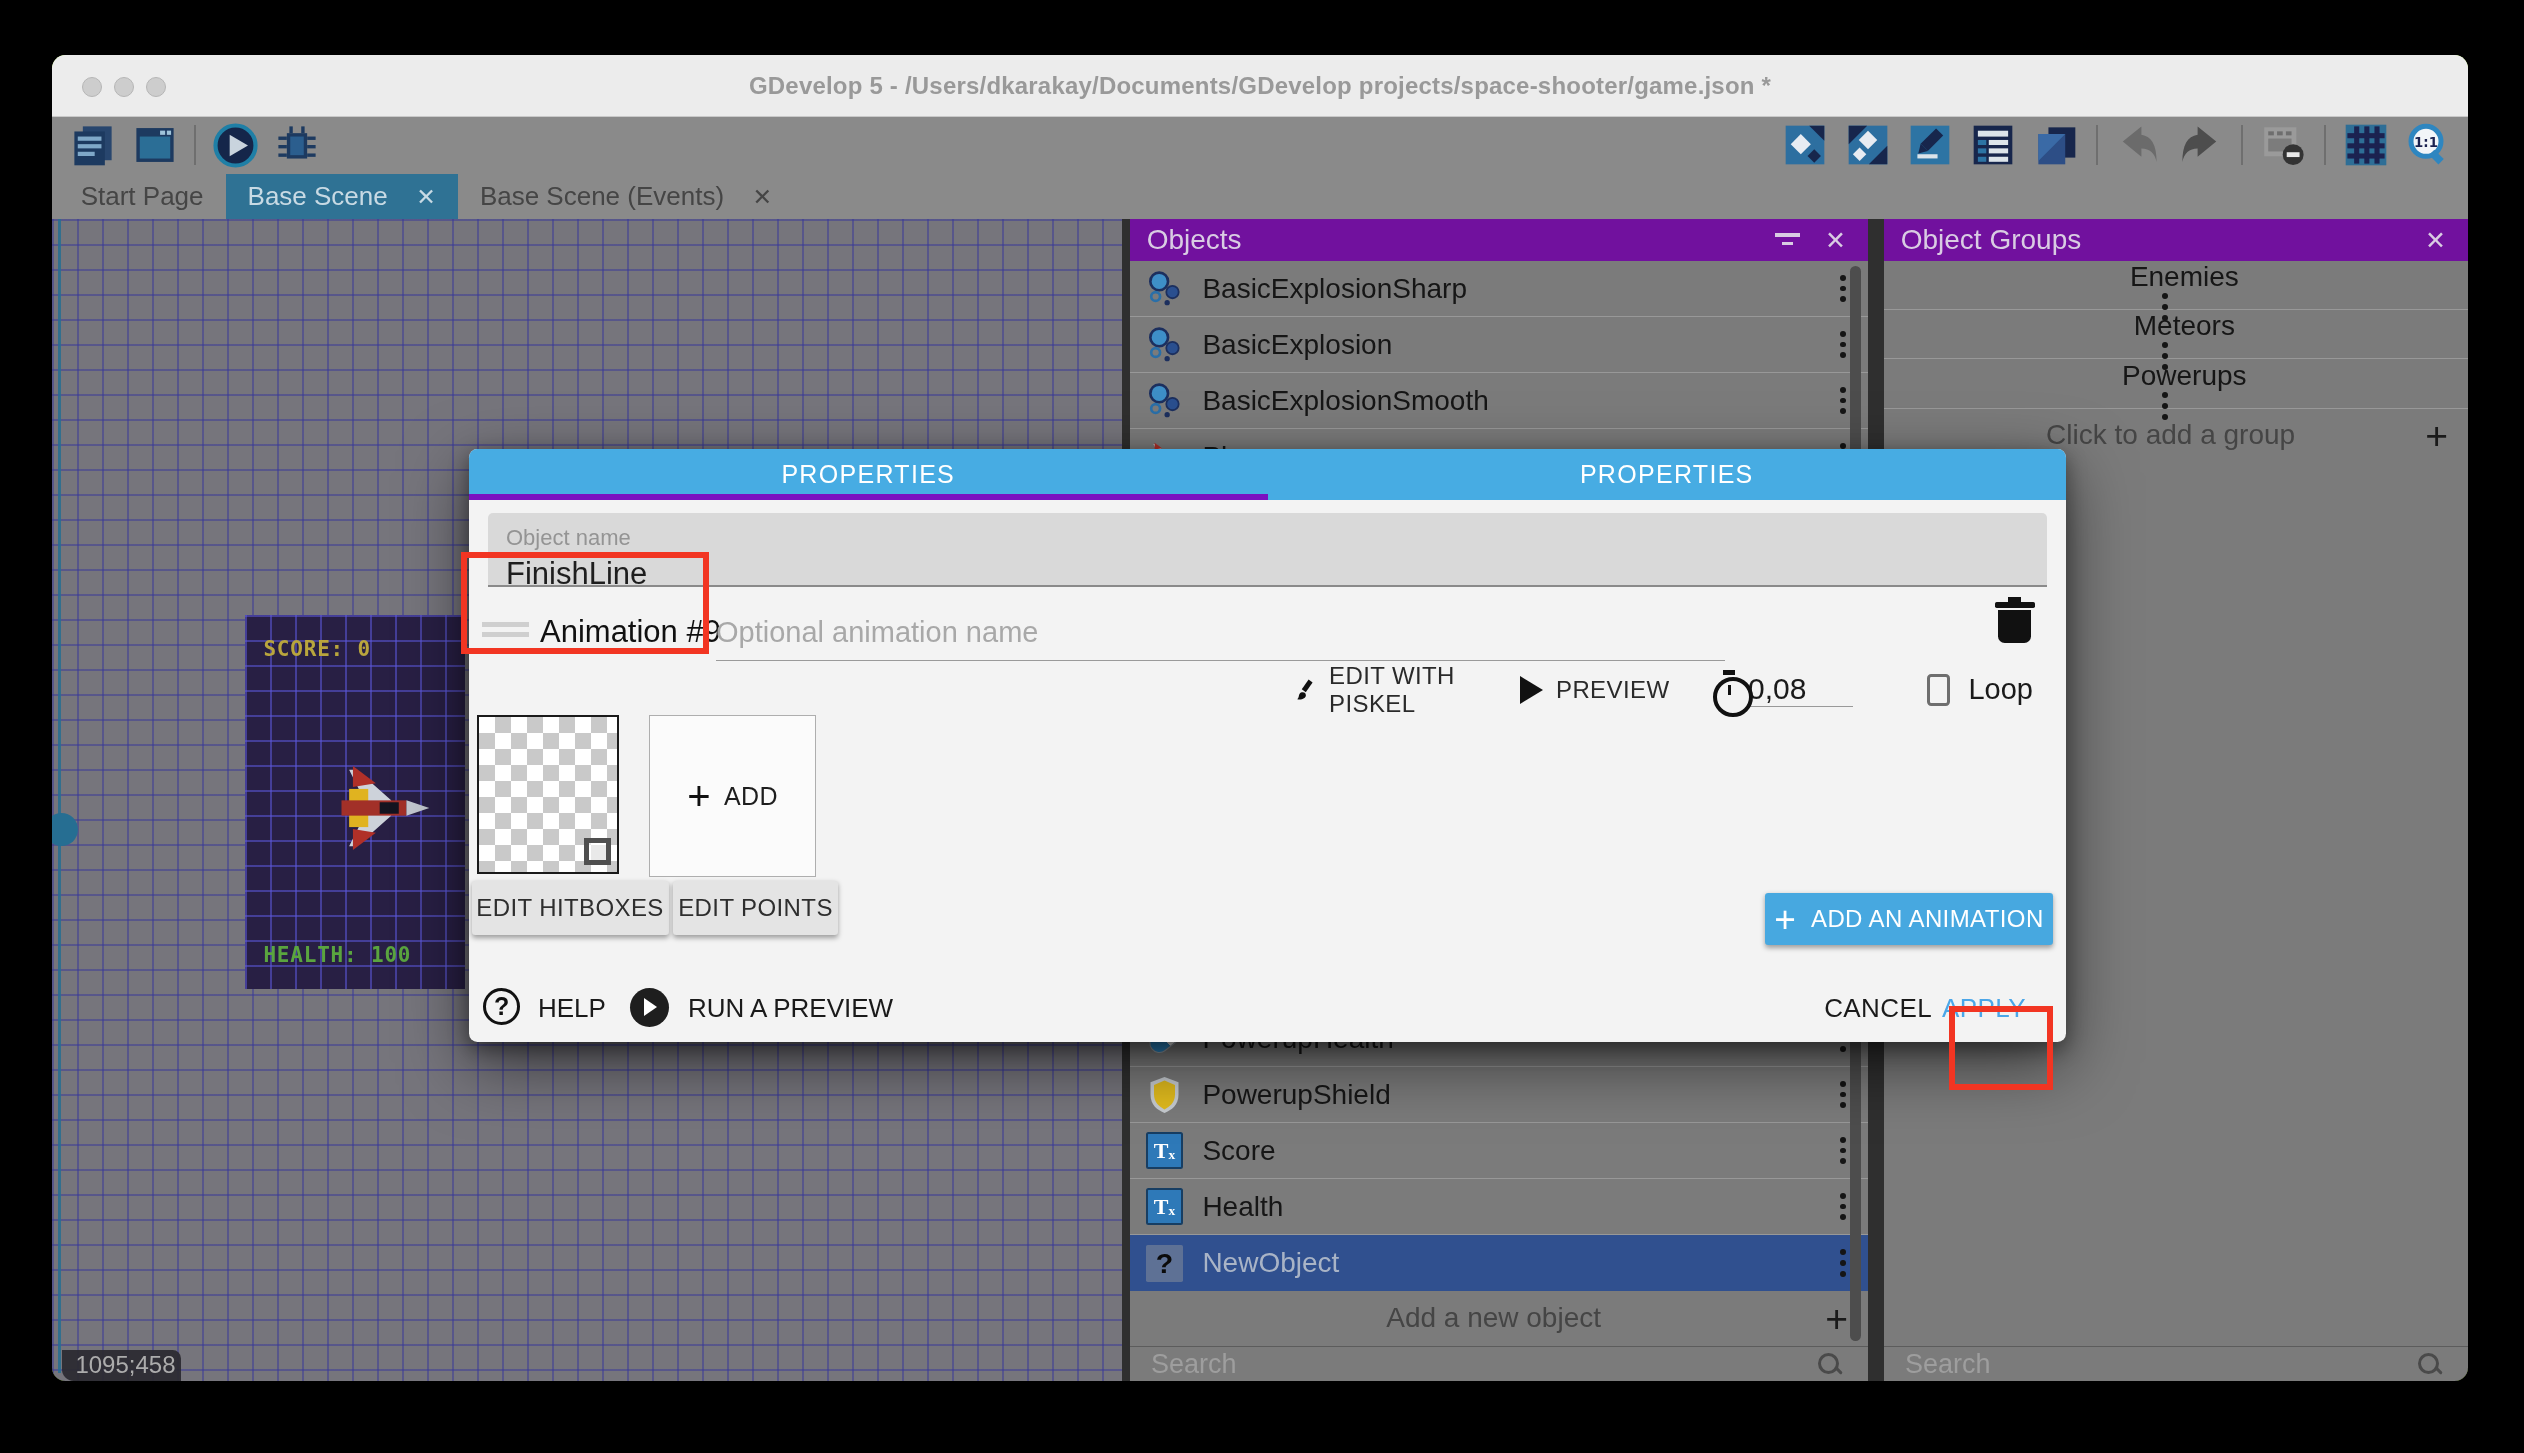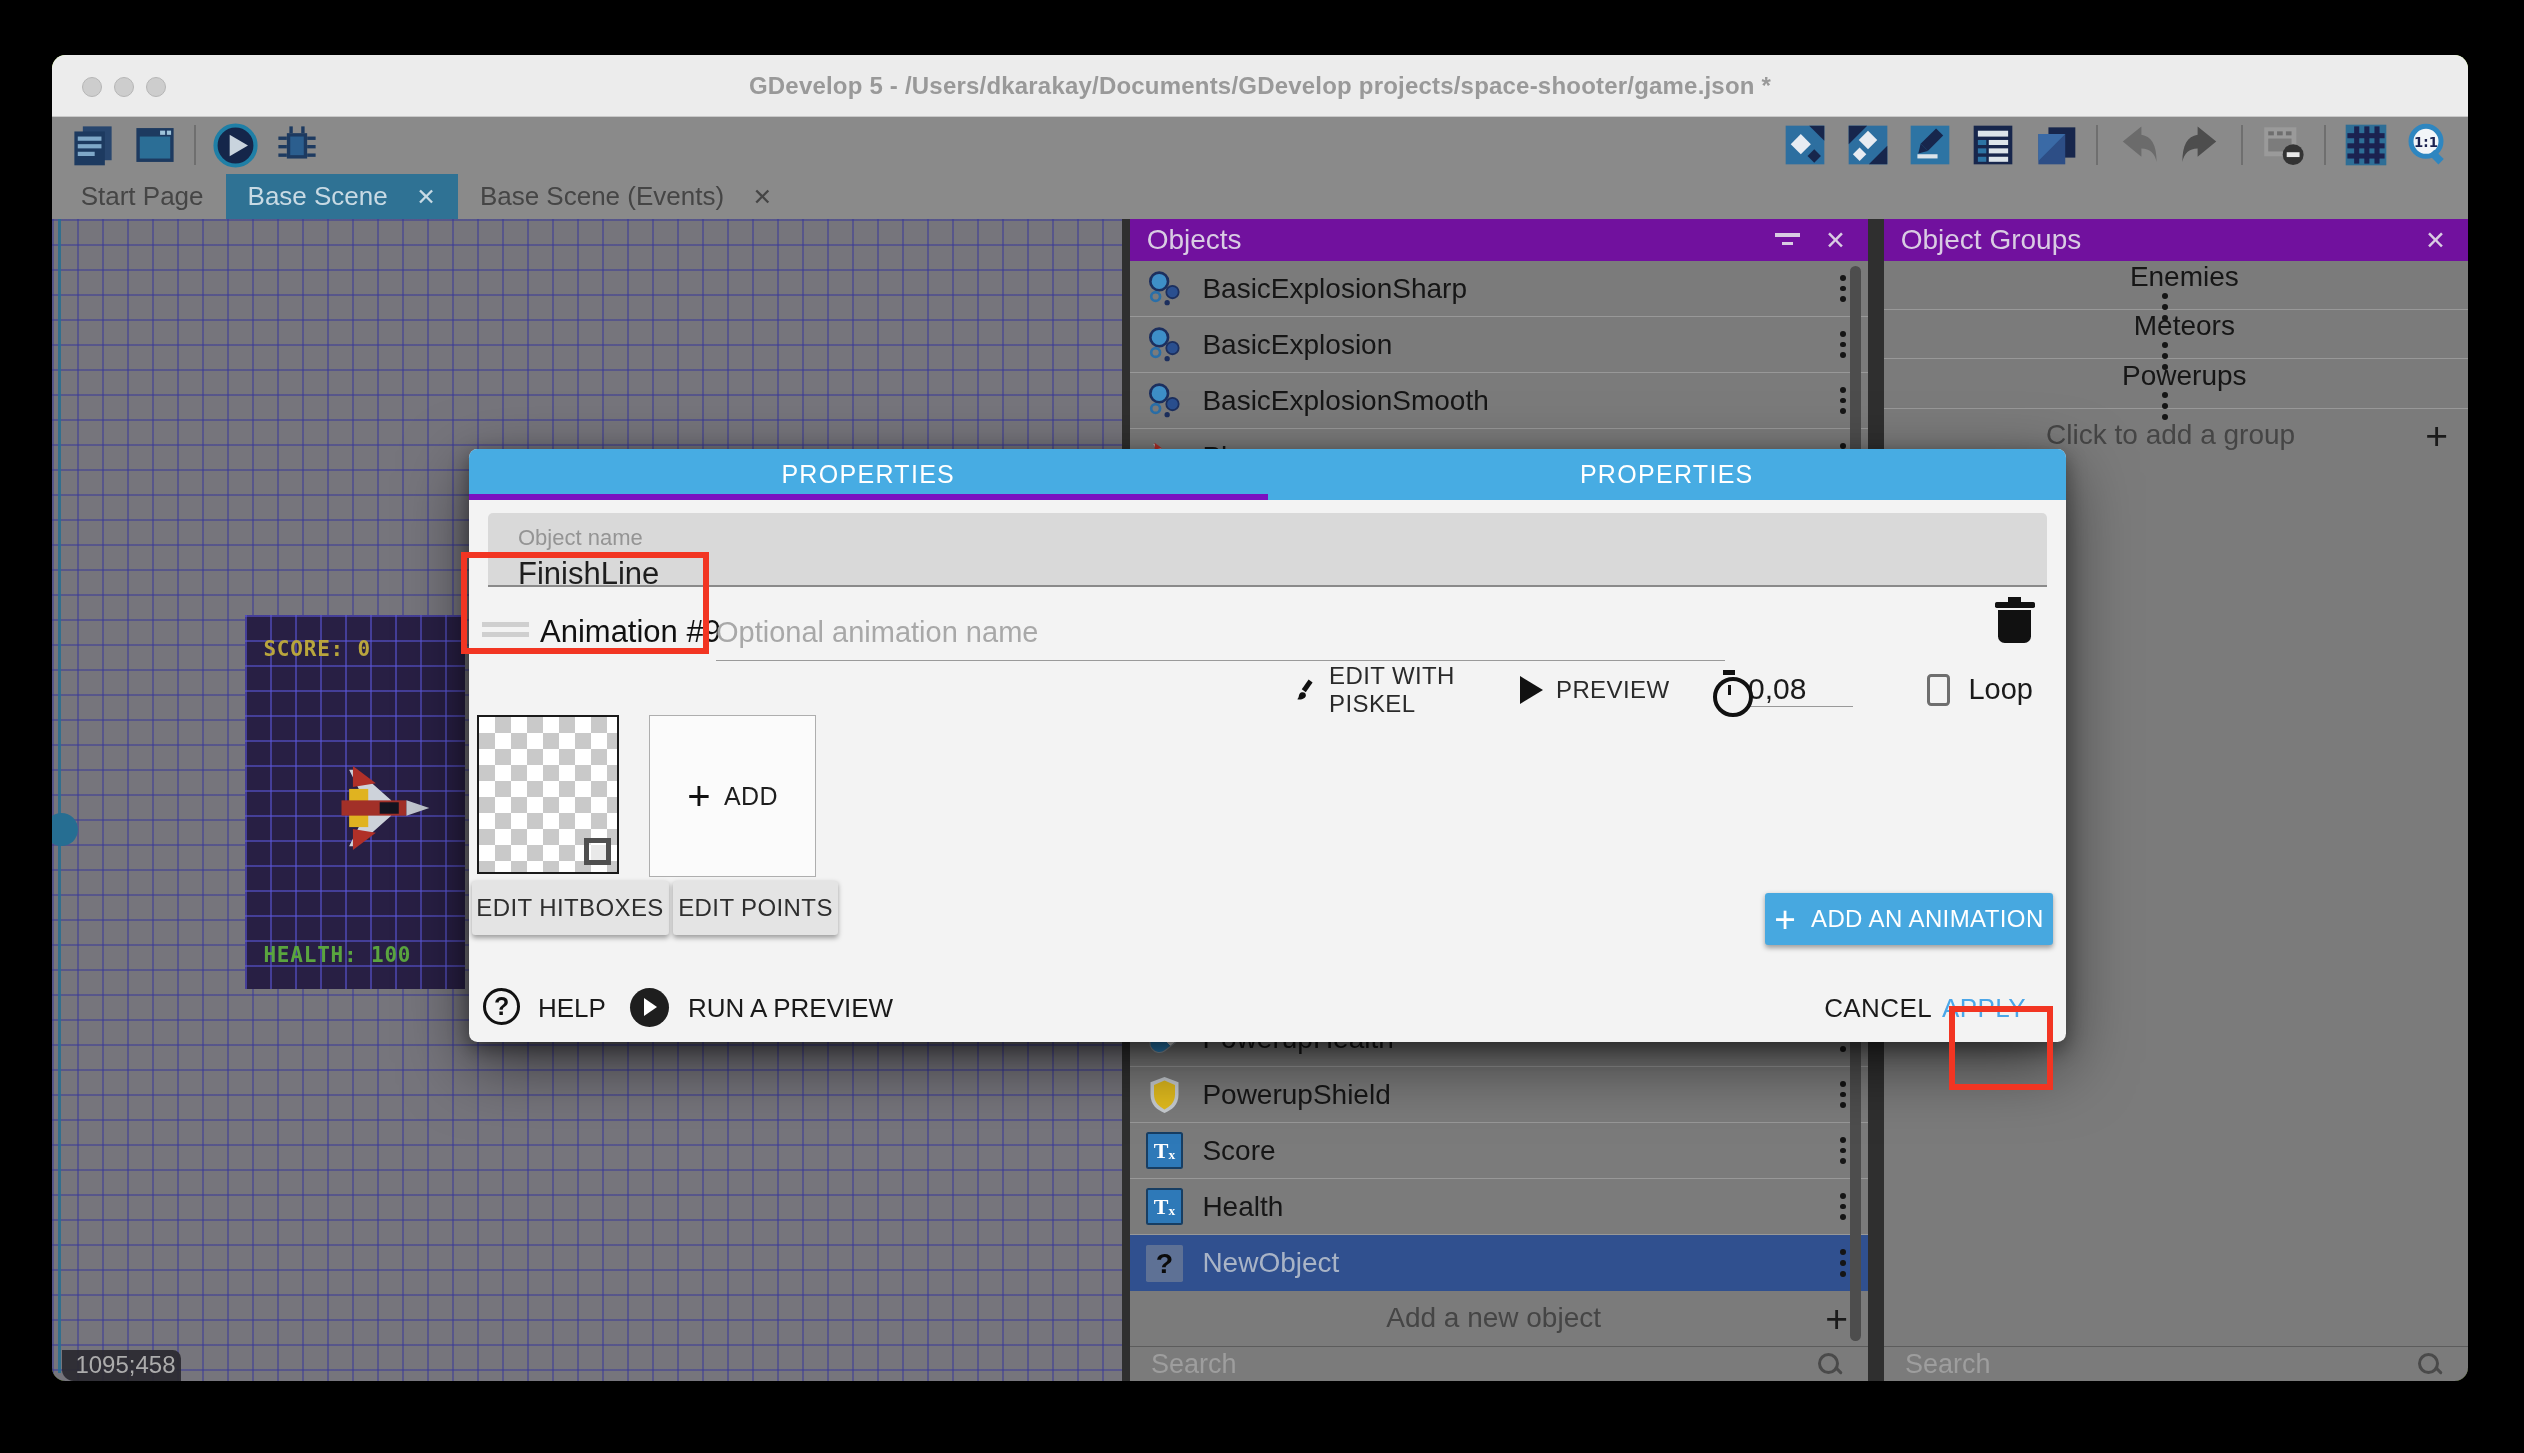--- a/index.html
+++ b/index.html
@@ -111,21 +111,21 @@
   .dialog { position:absolute; left:417px; top:394px; width:1597px; height:593px; z-index:50;
     background:#F3F3F3; border-radius:8.4px;
     box-shadow:0 22px 67px rgba(0,0,0,.55), 0 6.7px 20px rgba(0,0,0,.4); }
   .dlg-tabs { position:relative; height:51px; background:#47ACE3; border-radius:8.4px 8.4px 0 0; display:flex; }
   .dlg-tab { width:50%; display:flex; align-items:center; justify-content:center;
     color:#FFFFFF; font-size:25px; font-weight:500; letter-spacing:1.3px; }
   .dlg-underline { position:absolute; left:0; bottom:0; width:50%; height:5.9px; background:#7A10C0; }
   .dlg-body { position:relative; height:542px; }
 
   .name-field { position:absolute; left:19px; right:19px; top:13.4px; height:74px; background:#D9D9D9;
-    border-bottom:2.5px solid #8A8A8A; border-radius:5px 5px 0 0; padding-left:30px; }
+    border-bottom:2.5px solid #8A8A8A; border-radius:5px 5px 0 0; padding-left:18px; }
   .name-label { font-size:22px; color:#949494; margin-top:11.7px; }
   .name-value { font-size:31px; color:#1E1E1E; margin-top:5px; }
 
   .redbox { position:absolute; border:6.7px solid #F23522; z-index:60; }
   .redbox.name { left:-8.4px; top:52px; width:248px; height:102px; }
   .redbox.apply { left:1480px; top:506px; width:104px; height:84px; }
 
   .anim-row { position:absolute; left:0; right:0; top:99px; height:62px; }
   .drag-handle { position:absolute; left:12.6px; top:23.4px; width:47px; }
   .drag-handle i { display:block; height:4.2px; background:#CFCFCF; margin-bottom:5.9px; }

